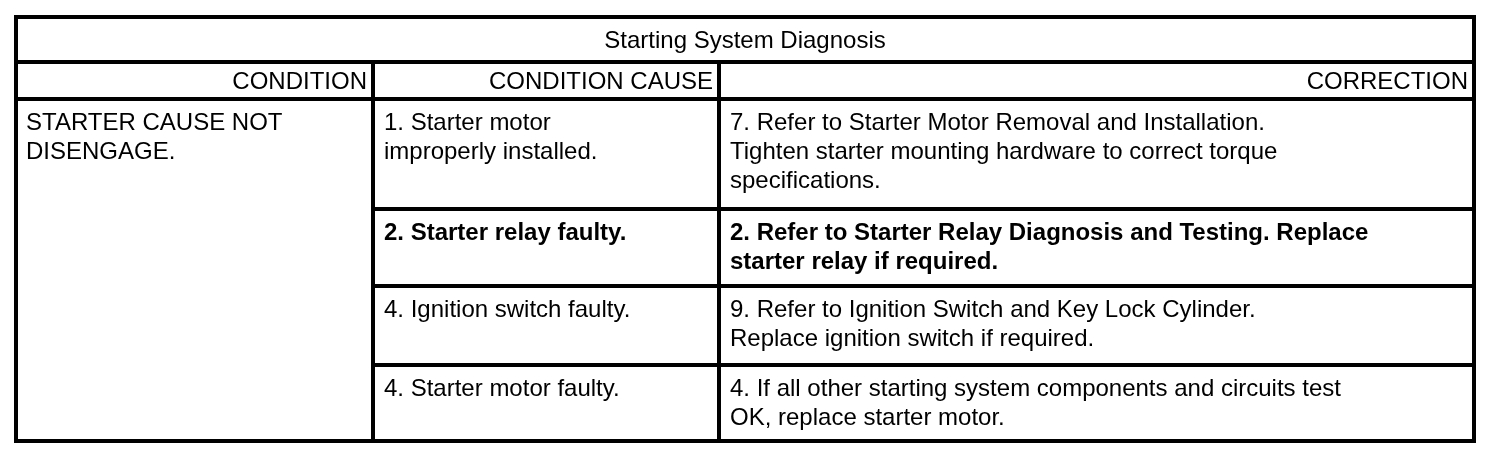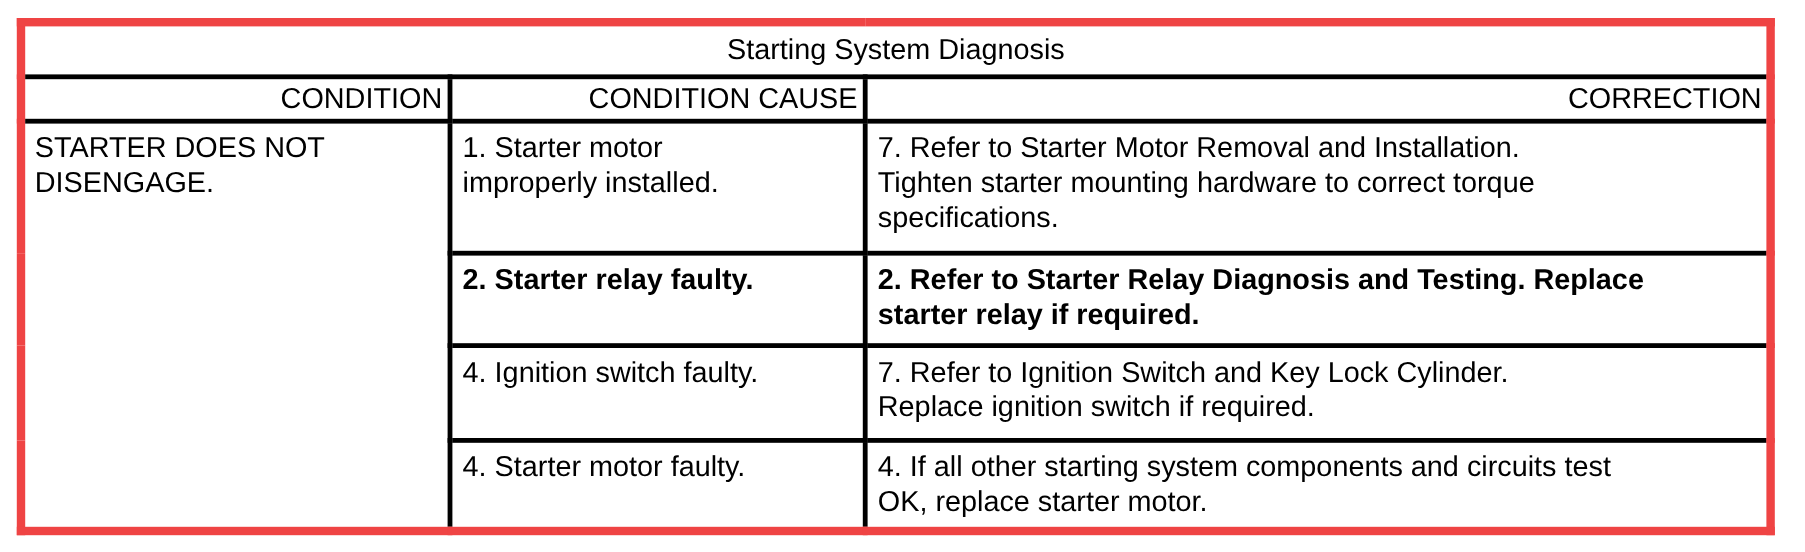--- a/index.html
+++ b/index.html
@@ -13,21 +13,21 @@
     color: #000000;
   }
   .diag-table {
     position: absolute;
     left: 14px;
     top: 15px;
     width: 1458px;
     border-collapse: collapse;
     table-layout: fixed;
     background: #ffffff;
-    border: 7px solid #ef4444;
+    border: 1px solid #ef4444;
   }
   .diag-table td {
     border: 4px solid #000000;
     font-size: 24px;
     line-height: 29px;
     vertical-align: top;
     overflow: hidden;
     box-sizing: border-box;
   }
   td.title-cell {
@@ -71,36 +71,36 @@
   <tbody>
     <tr>
       <td class="title-cell" colspan="3">Starting System Diagnosis</td>
     </tr>
     <tr>
       <td class="header-cell">CONDITION</td>
       <td class="header-cell">CONDITION CAUSE</td>
       <td class="header-cell">CORRECTION</td>
     </tr>
     <tr class="body-row-0">
-      <td class="condition-cell" rowspan="4">STARTER DOES NOT
+      <td class="condition-cell" rowspan="4">STARTER CAUSE NOT
 DISENGAGE.</td>
       <td class="cause-cell">1. Starter motor
 improperly installed.</td>
       <td class="correction-cell">7. Refer to Starter Motor Removal and Installation.
 Tighten starter mounting hardware to correct torque
 specifications.</td>
     </tr>
     <tr class="body-row-1">
       <td class="cause-cell">2. Starter relay faulty.</td>
       <td class="correction-cell">2. Refer to Starter Relay Diagnosis and Testing. Replace
 starter relay if required.</td>
     </tr>
     <tr class="body-row-2">
       <td class="cause-cell">4. Ignition switch faulty.</td>
-      <td class="correction-cell">7. Refer to Ignition Switch and Key Lock Cylinder.
+      <td class="correction-cell">9. Refer to Ignition Switch and Key Lock Cylinder.
 Replace ignition switch if required.</td>
     </tr>
     <tr class="body-row-3">
       <td class="cause-cell">4. Starter motor faulty.</td>
       <td class="correction-cell">4. If all other starting system components and circuits test
 OK, replace starter motor.</td>
     </tr>
   </tbody>
 </table>
 

